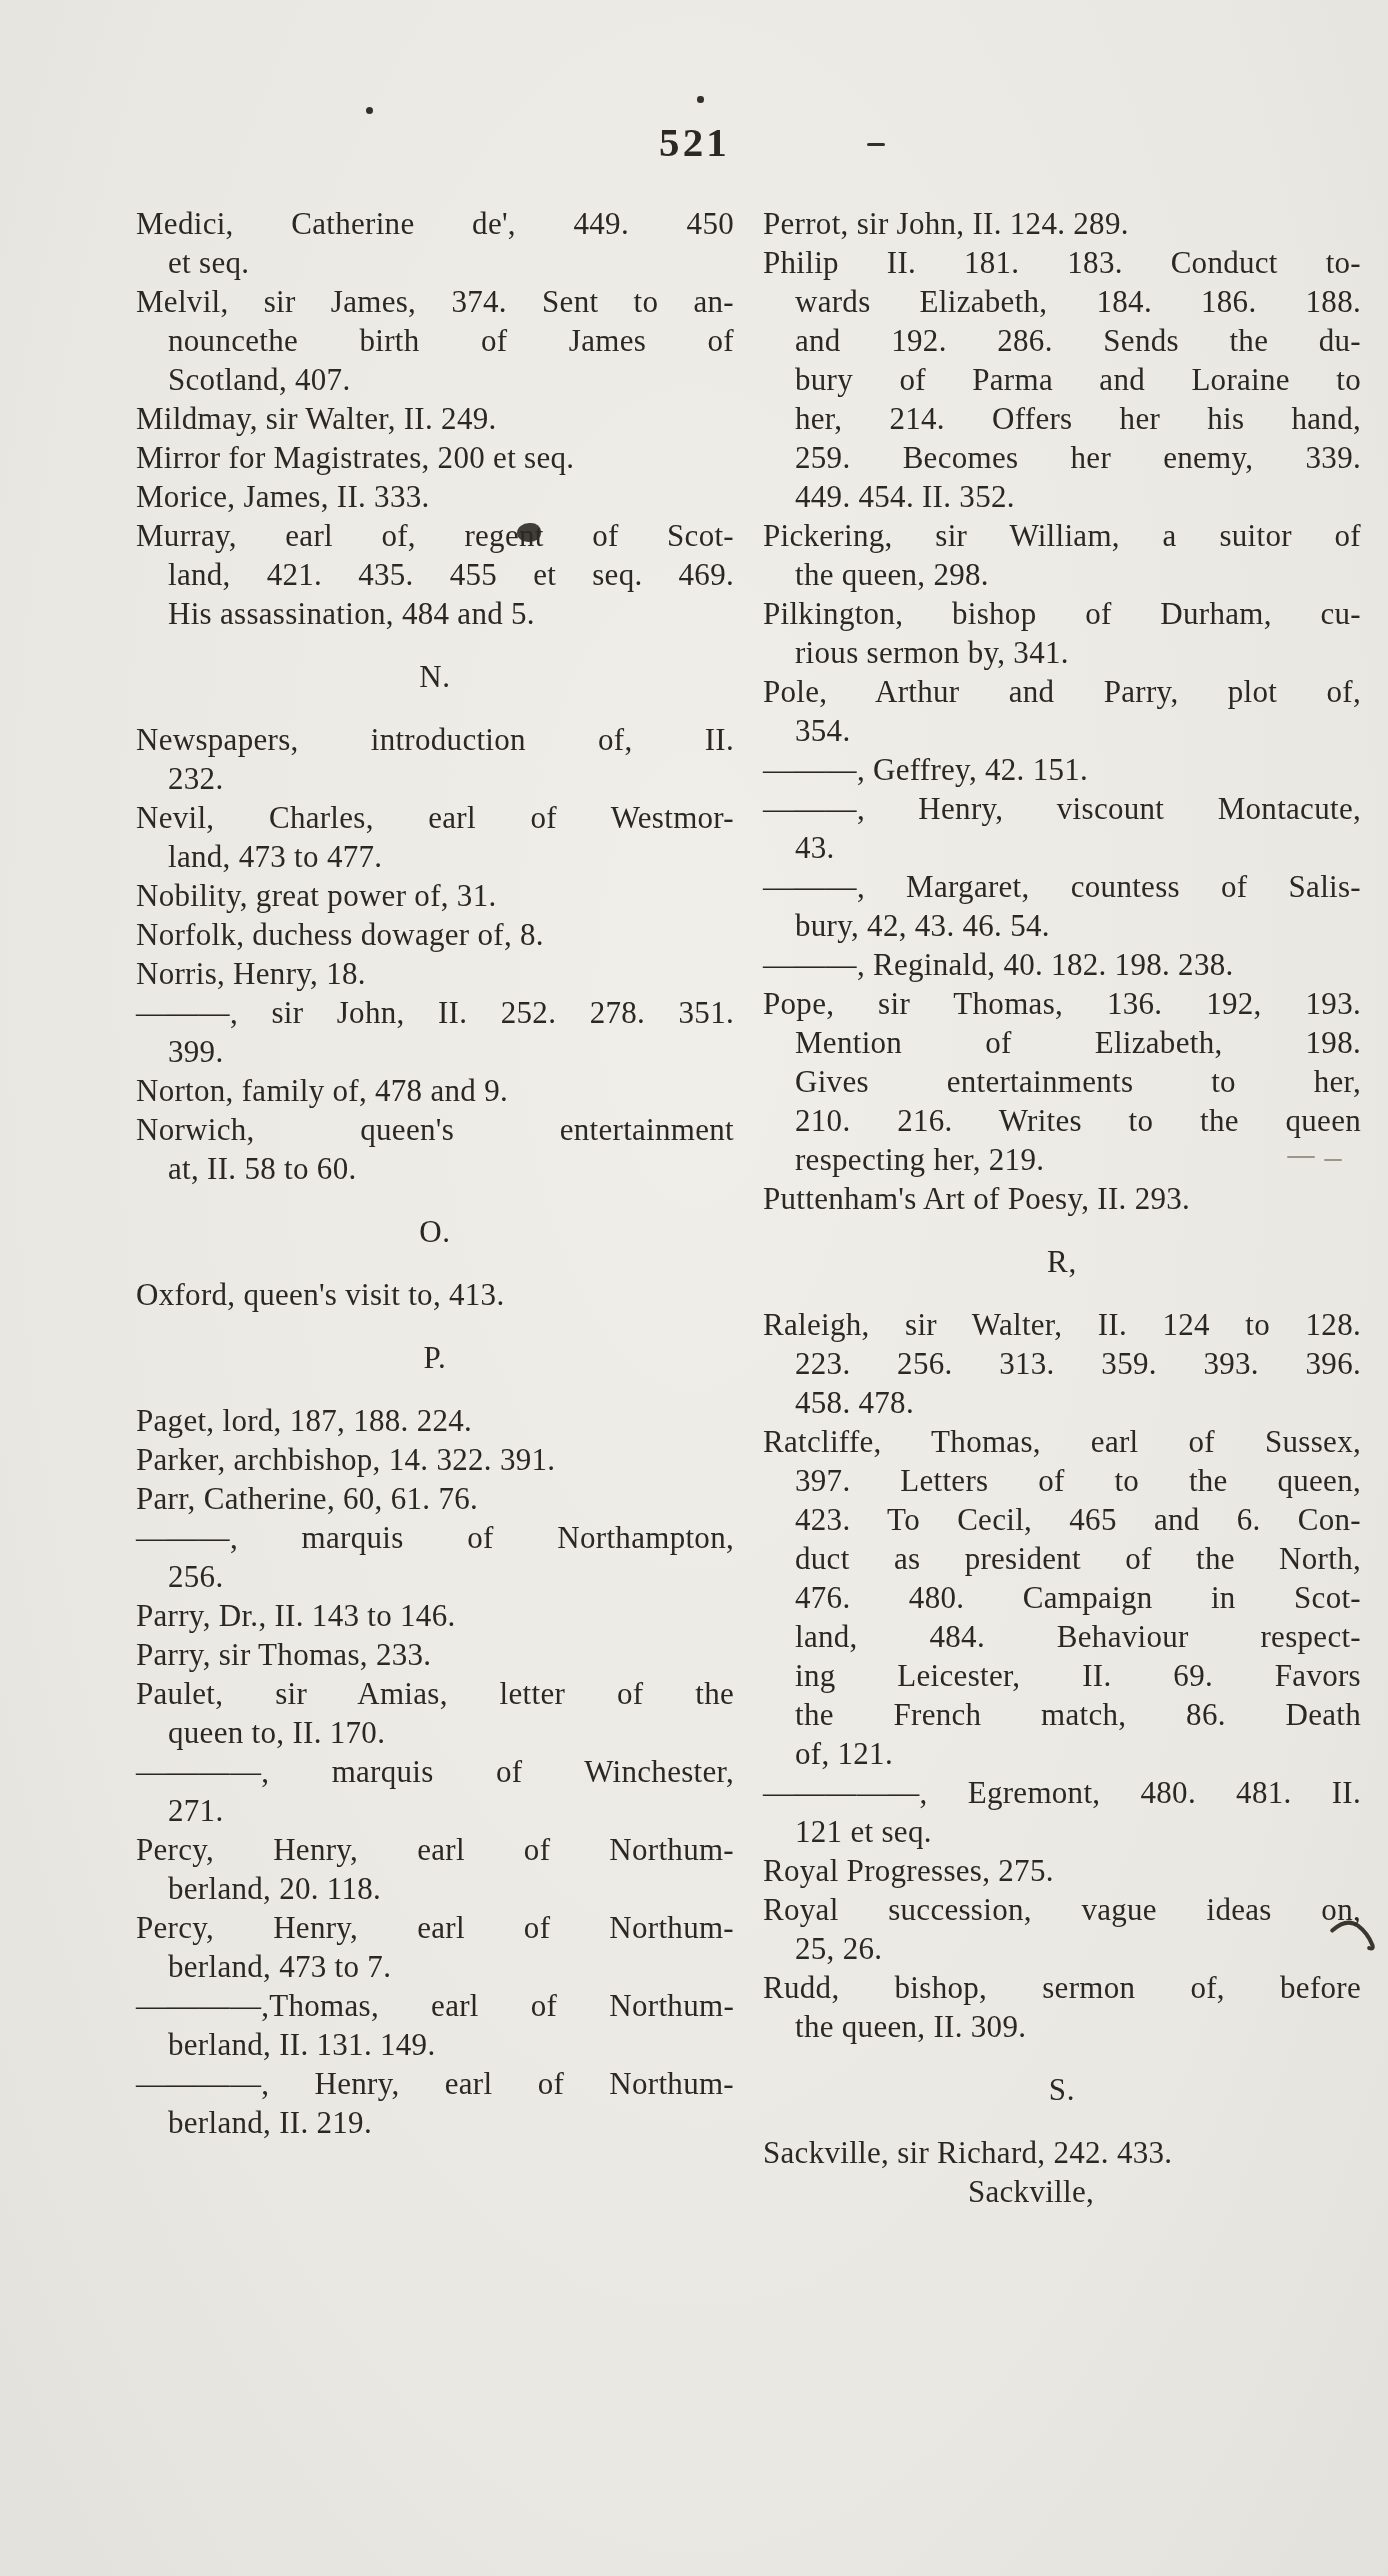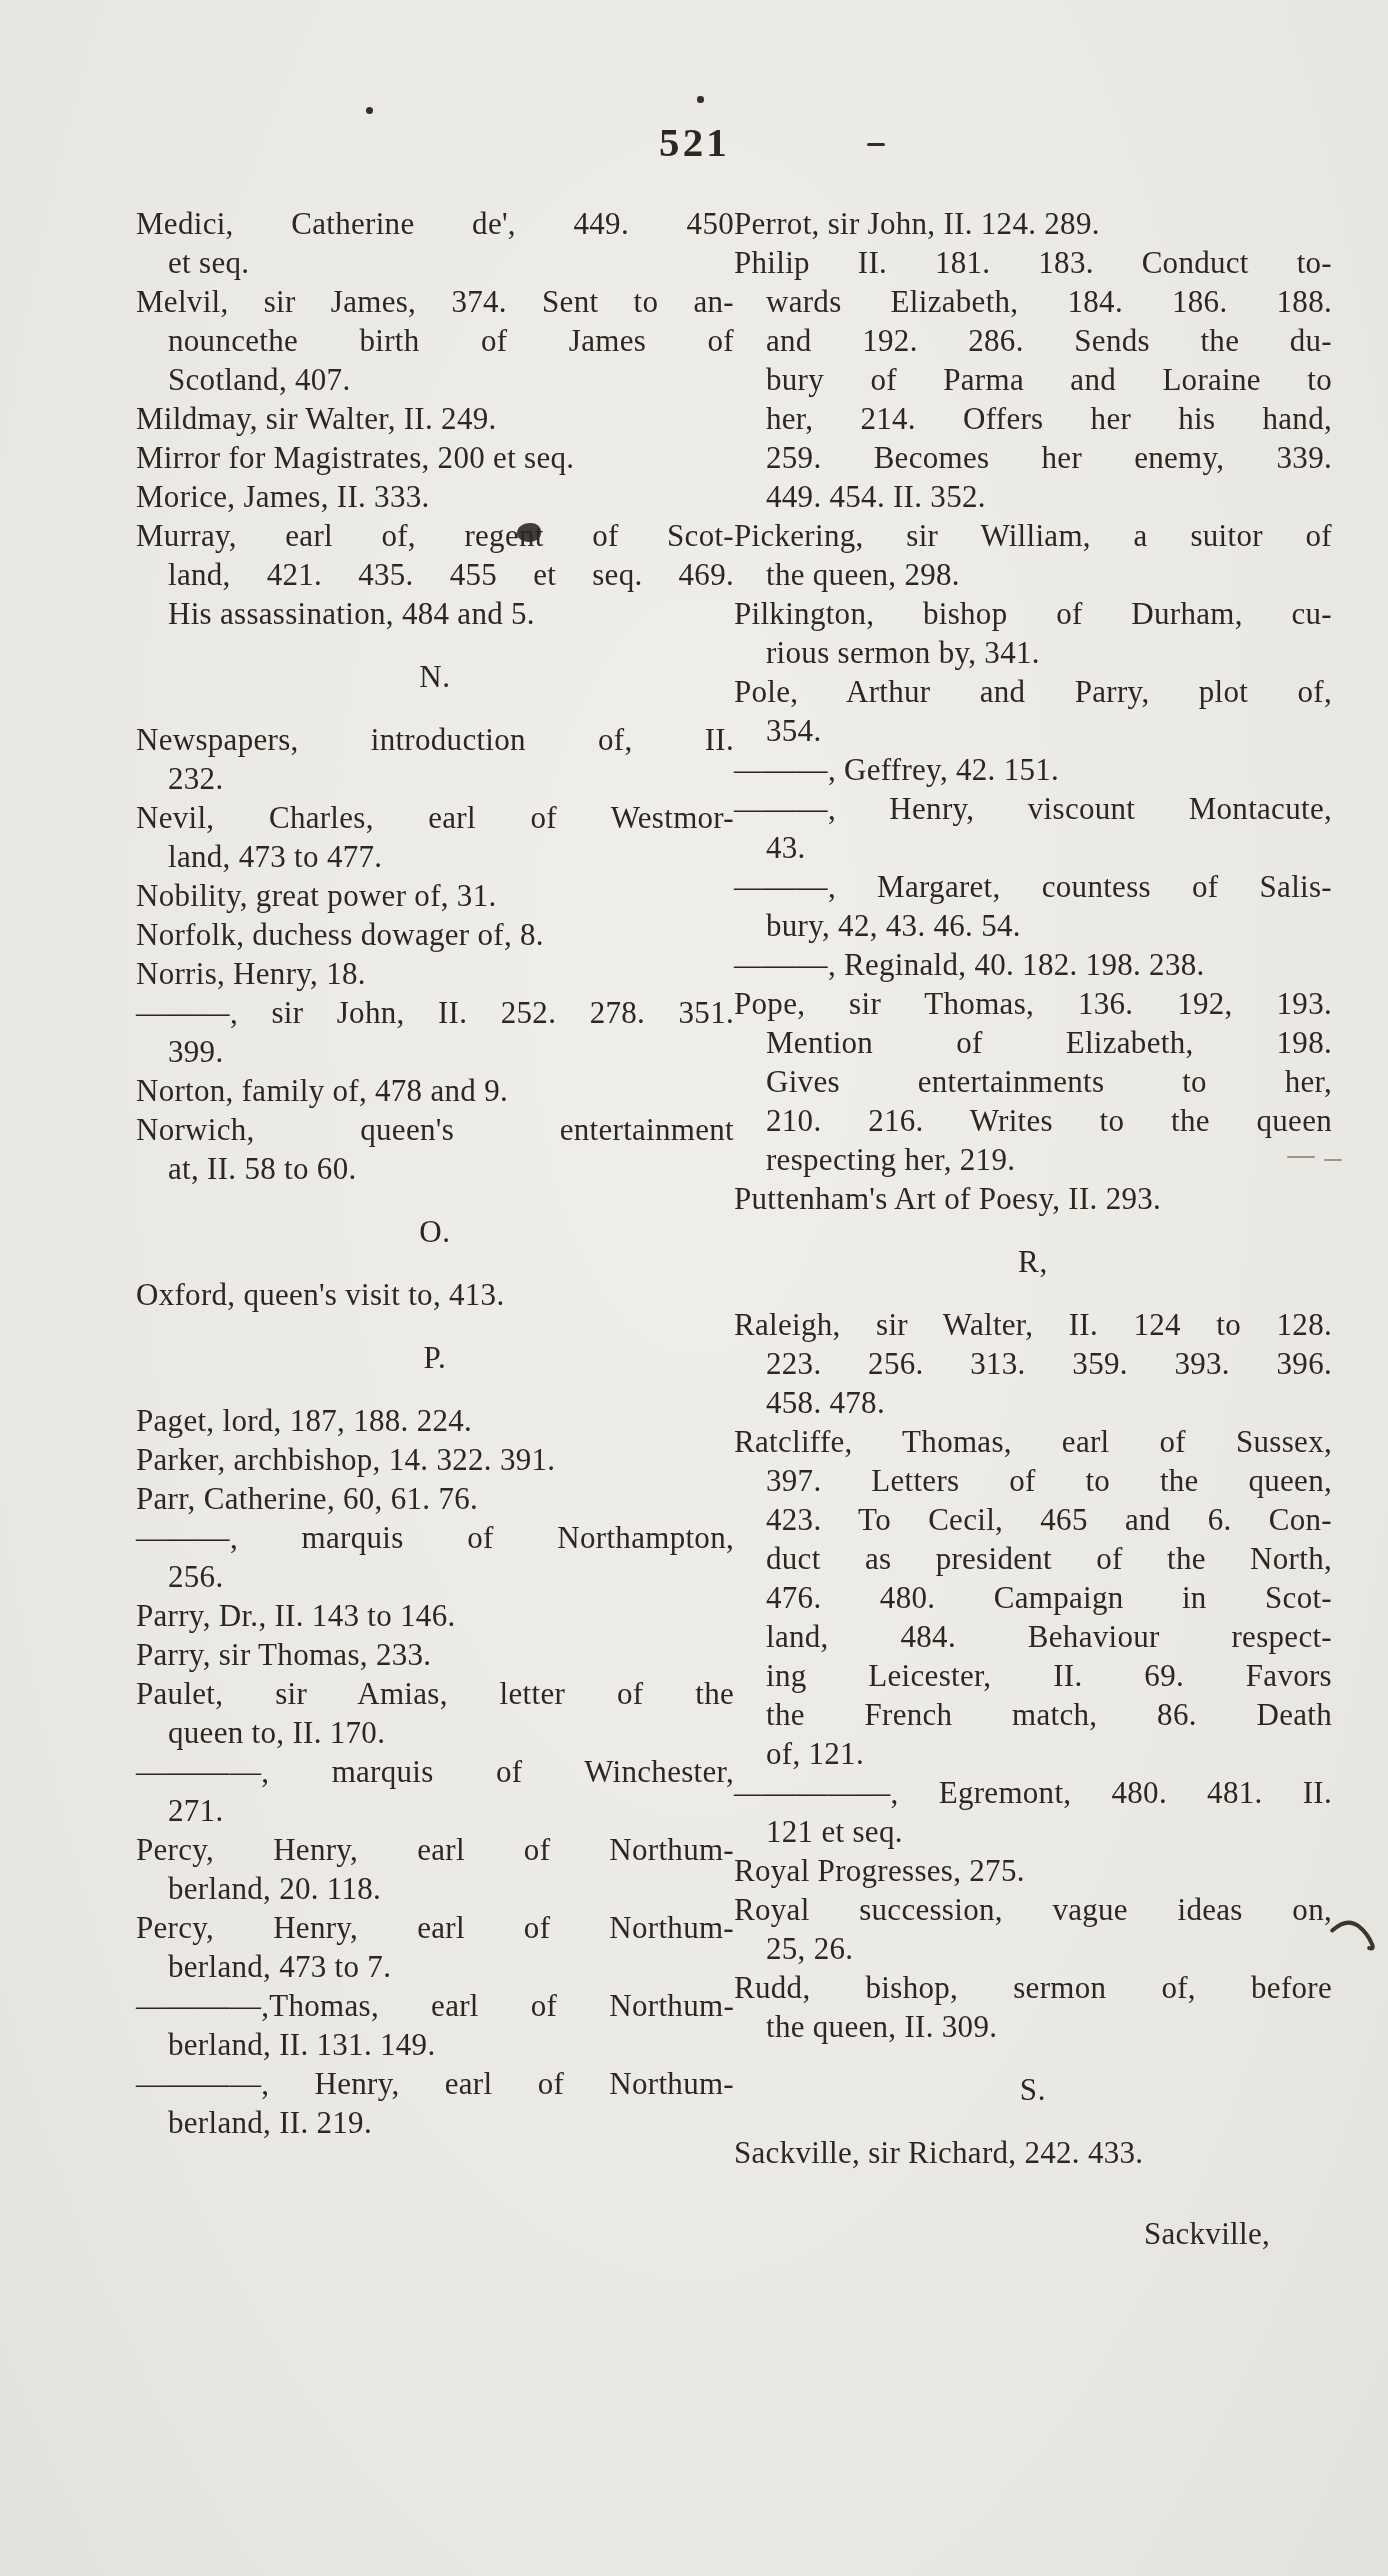--- a/index.html
+++ b/index.html
@@ -26,20 +26,21 @@
     font-weight: bold;
     letter-spacing: 3.2px;
   }
 
   .columns {
     position: absolute;
     top: 204px;
     left: 136px;
     width: 1225px;
     display: flex;
+    gap: 29px;
   }
 
   .col { width: 598px; }
 
   .entry .line,
   .catchword {
     font-size: 31px;
     line-height: 39px;
     letter-spacing: 0.3px;
   }
@@ -50,23 +51,22 @@
 
   .section-heading {
     text-align: center;
     font-size: 31px;
     line-height: 39px;
     margin: 24px 0;
     letter-spacing: 0.8px;
   }
 
   .catchword {
-    text-align: right;
+    text-align: center;
     padding-right: 62px;
-    margin-top: 42px;
   }
 
   .speck {
     position: absolute;
     background: #33302a;
     border-radius: 50%;
   }
   .ink-dash {
     position: absolute;
     background: #33302a;

